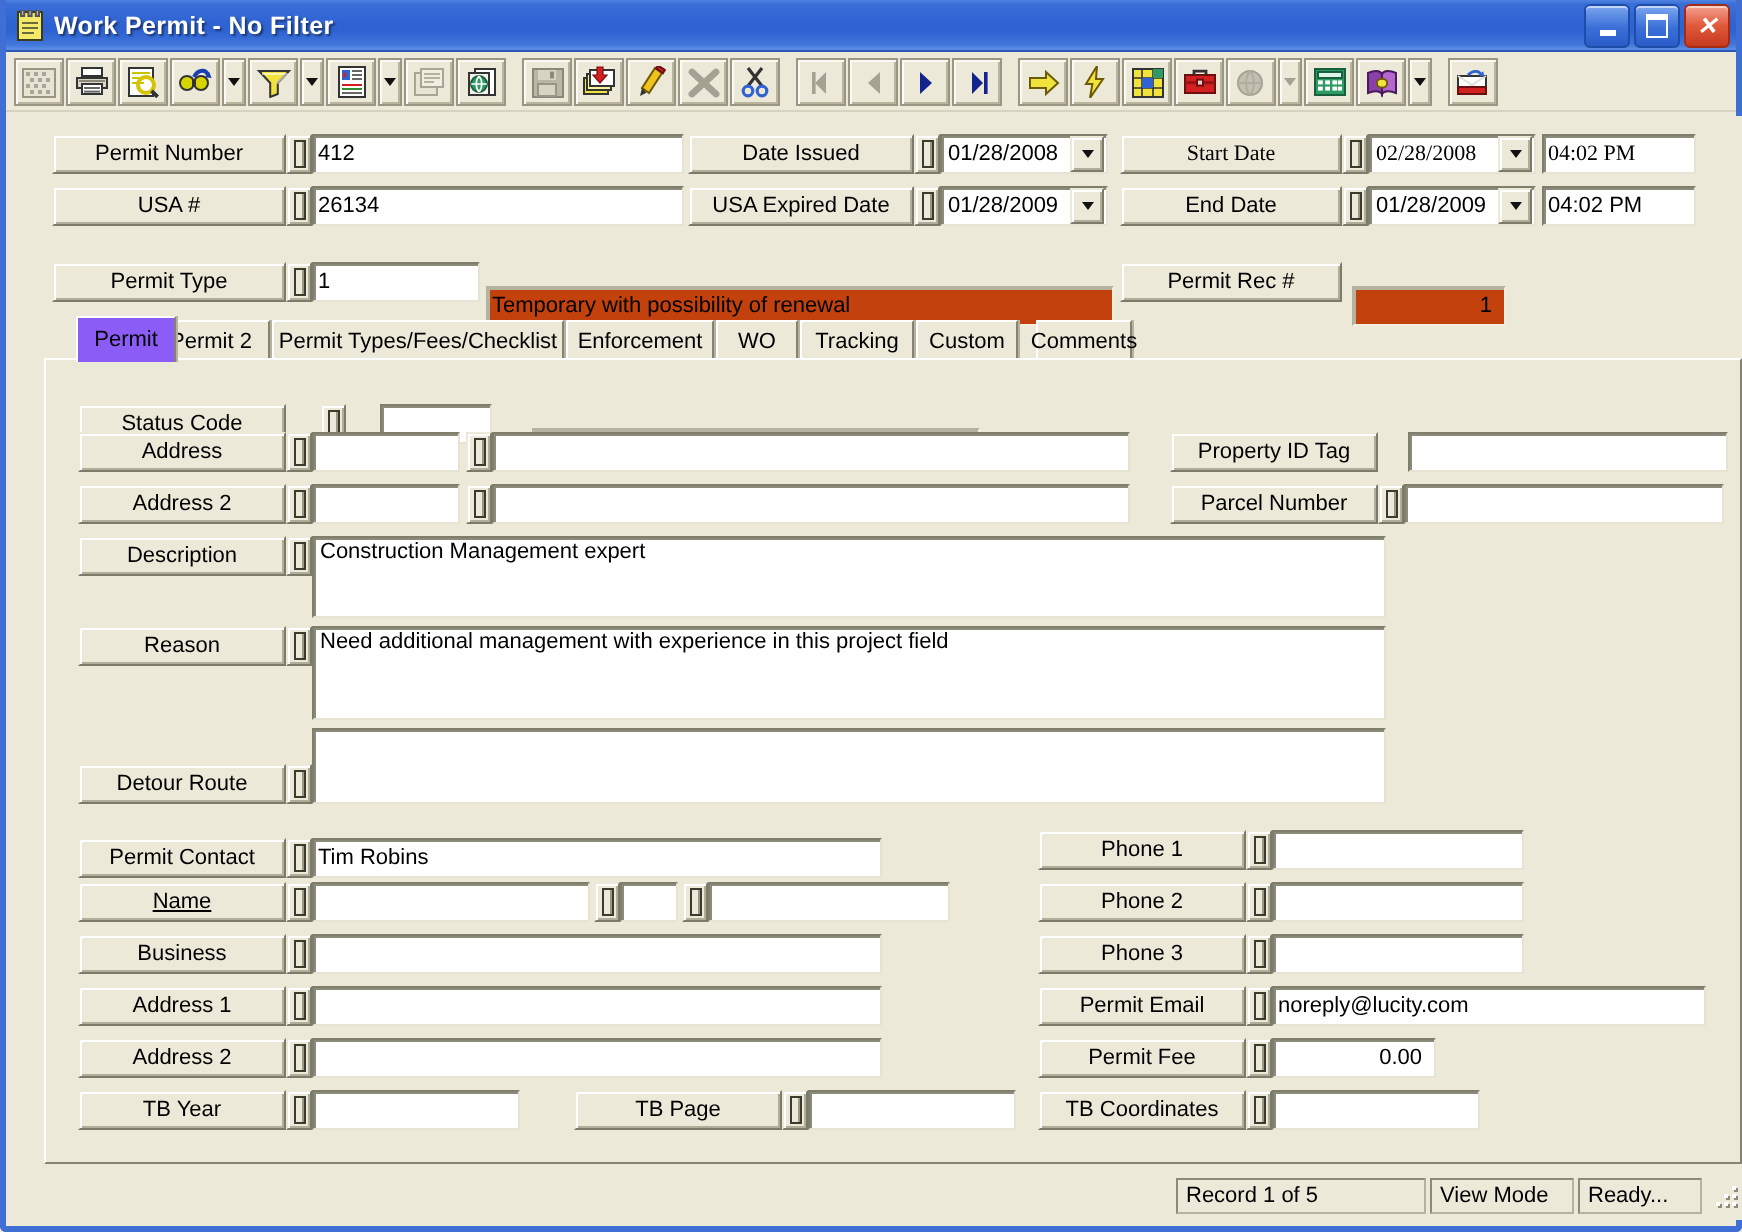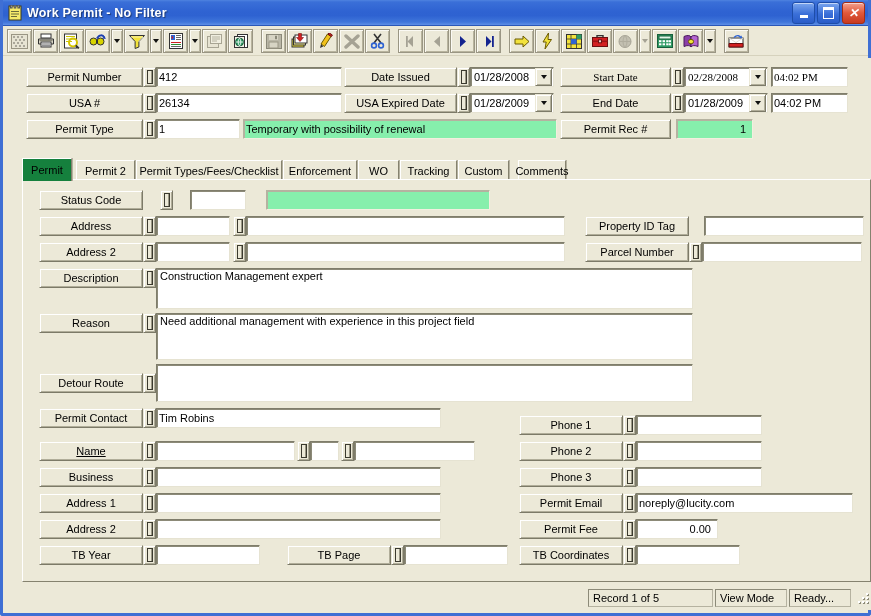--- a/index.html
+++ b/index.html
@@ -121,21 +121,21 @@
     background:#ffffff;
     border:1px solid #7f7d6b;
     border-right-color:#e6e3d2;border-bottom-color:#e6e3d2;
     box-shadow:inset 1px 1px 0 #8c8a78;
     height:20px;
     display:flex;align-items:center;
     padding:0 2px;
     font-size:11px;color:#000;
     overflow:hidden;white-space:nowrap;
   }
-  .fld.ro{background:#86efac;box-shadow:inset 1px 1px 0 #b5b2a0;border-color:#b5b2a0;border-right-color:#f2efdf;border-bottom-color:#f2efdf;}
+  .fld.ro{background:#c2410c;box-shadow:inset 1px 1px 0 #b5b2a0;border-color:#b5b2a0;border-right-color:#f2efdf;border-bottom-color:#f2efdf;margin-top:24px;}
   .fld.num{justify-content:flex-end;padding-right:6px;}
   .ta{
     box-sizing:border-box;
     background:#ffffff;
     border:1px solid #7f7d6b;
     border-right-color:#e6e3d2;border-bottom-color:#e6e3d2;
     box-shadow:inset 1px 1px 0 #8c8a78;
     padding:1px 3px;
     font-size:11px;color:#000;
     overflow:hidden;
@@ -187,24 +187,25 @@
     background:#ece9d8;
     border:1px solid #ffffff;
     border-right-color:#85826f;border-bottom:none;
     box-shadow:1px 0 0 #b5b2a0;
     display:flex;align-items:center;justify-content:center;
     font-size:11px;color:#000;white-space:nowrap;
     padding:0 5px;
   }
   .tab.active{
     top:-2px;height:23px;
-    background:#15803d;
+    background:#8b5cf6;
     border:1px solid #ffffff;border-right-color:#85826f;border-bottom:none;
     z-index:3;
     font-weight:normal;
+    margin-left:16px;
   }
   .tabbody{
     position:absolute;left:8px;top:116px;width:849px;height:403px;
     box-sizing:border-box;
     border:1px solid #ffffff;
     border-right-color:#85826f;border-bottom-color:#85826f;
     background:#ece9d8;
   }
   .inner{position:absolute;left:6px;top:6px;width:835px;height:388px;}
 
@@ -634,29 +635,29 @@
       </div>
 
       <div class="row" style="left:10px;top:127px;align-items:flex-start;">
         <div class="lbl" style="width:104px">Reason</div>
         <div class="pick">
                   <b></b>
                 </div>
         <div class="ta" style="width:537px;height:47px">Need additional management with experience in this project field</div>
       </div>
 
-      <div class="row" style="left:10px;top:178px;align-items:center;">
+      <div class="row" style="left:10px;top:178px;align-items:flex-end;">
         <div class="lbl" style="width:104px">Detour Route</div>
         <div class="pick">
                   <b></b>
                 </div>
         <div class="ta" style="width:537px;height:38px"></div>
       </div>
 
-      <div class="row" style="left:10px;top:222px;align-items:flex-end;">
+      <div class="row" style="left:10px;top:233px;align-items:flex-end;">
         <div class="lbl" style="width:104px">Permit Contact</div>
         <div class="pick">
                   <b></b>
                 </div>
         <div class="fld" style="width:285px">Tim Robins</div>
       </div>
       <div class="row" style="left:10px;top:255px;text-decoration:underline;">
         <div class="lbl" style="width:104px">Name</div>
         <div class="pick">
                   <b></b>

